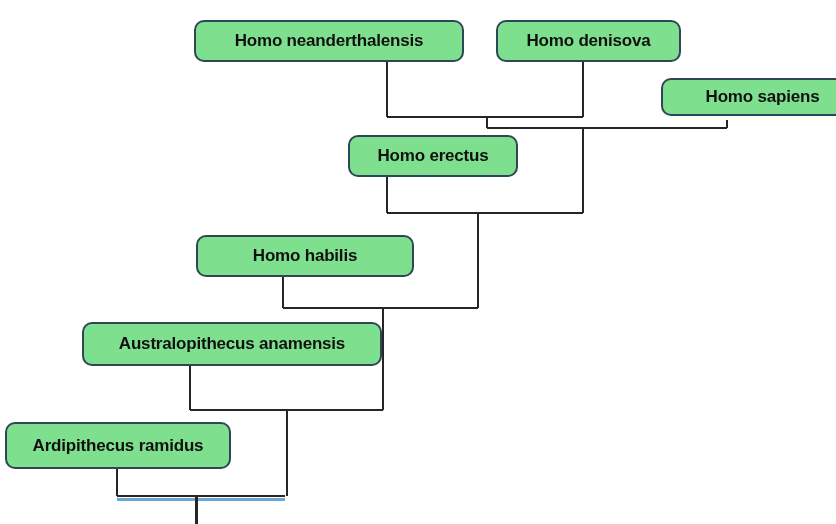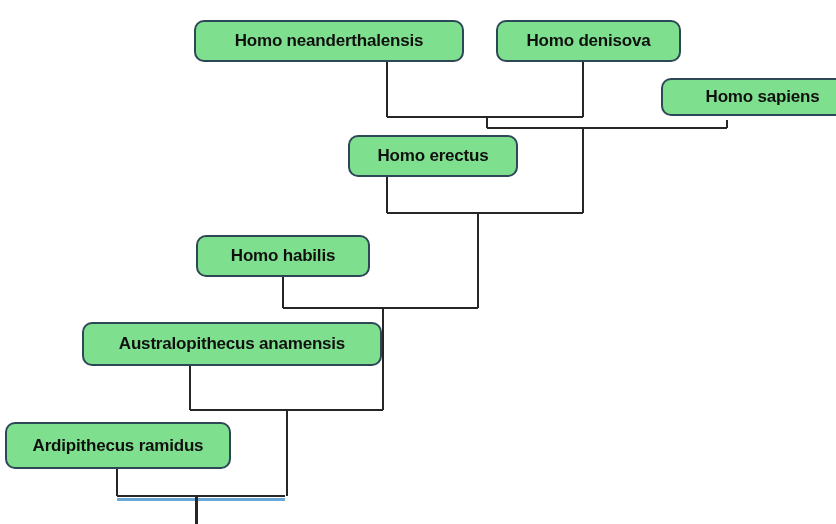--- a/index.html
+++ b/index.html
@@ -67,17 +67,17 @@
       <line x1="287" y1="410" x2="287" y2="496" stroke="#262626" stroke-width="2" shape-rendering="crispEdges"></line>
       <line x1="117" y1="499" x2="285" y2="499" stroke="#6ba7d4" stroke-width="3" shape-rendering="crispEdges"></line>
       <line x1="117" y1="496" x2="285" y2="496" stroke="#262626" stroke-width="2" shape-rendering="crispEdges"></line>
       <line x1="196" y1="496" x2="196" y2="524" stroke="#262626" stroke-width="3" shape-rendering="crispEdges"></line>
     </svg>
 
   <div class="node" style="left: 194px; top: 20px; width: 270px; height: 42px;">Homo neanderthalensis</div>
   <div class="node" style="left: 496px; top: 20px; width: 185px; height: 42px;">Homo denisova</div>
   <div class="node" style="left: 627px; top: 78px; width: 203px; height: 38px; margin-left: 34px;">Homo sapiens</div>
   <div class="node" style="left: 303px; top: 135px; width: 170px; height: 42px; margin-left: 45px;">Homo erectus</div>
-  <div class="node" style="left: 196px; top: 235px; width: 174px; height: 42px;">Homo habilis</div>
+  <div class="node" style="left: 196px; top: 235px; width: 218px; height: 42px;">Homo habilis</div>
   <div class="node" style="left: 42px; top: 322px; width: 300px; height: 44px; margin-left: 40px;">Australopithecus anamensis</div>
   <div class="node" style="left: 5px; top: 422px; width: 226px; height: 47px;">Ardipithecus ramidus</div>
 
 </div>
 
 </body></html>

